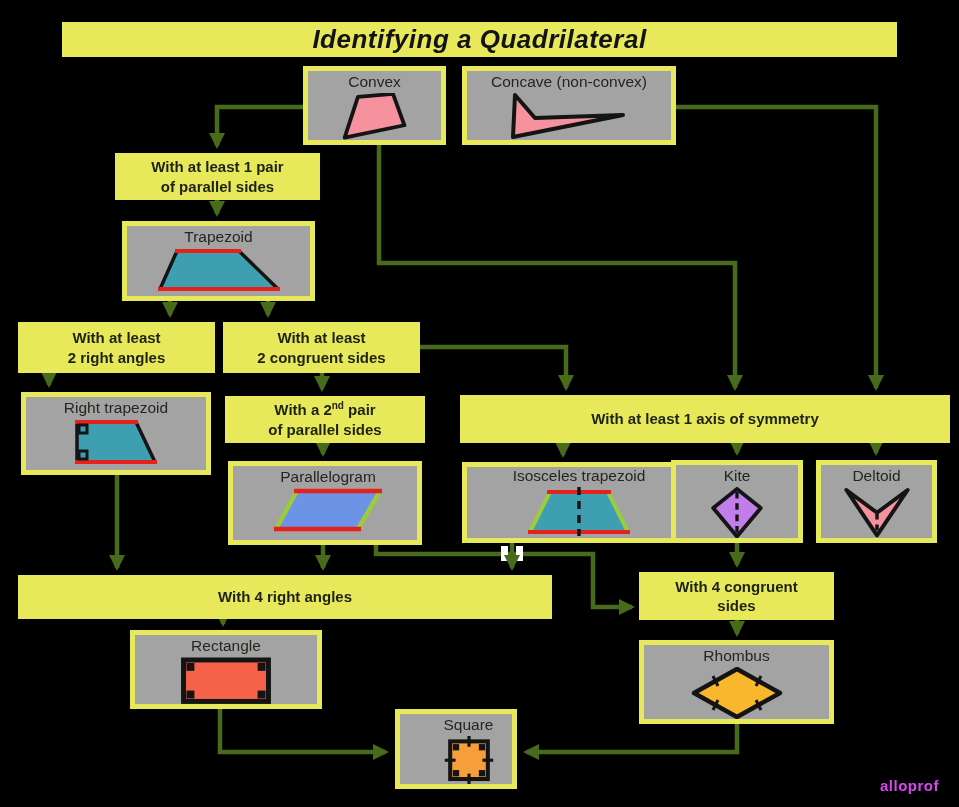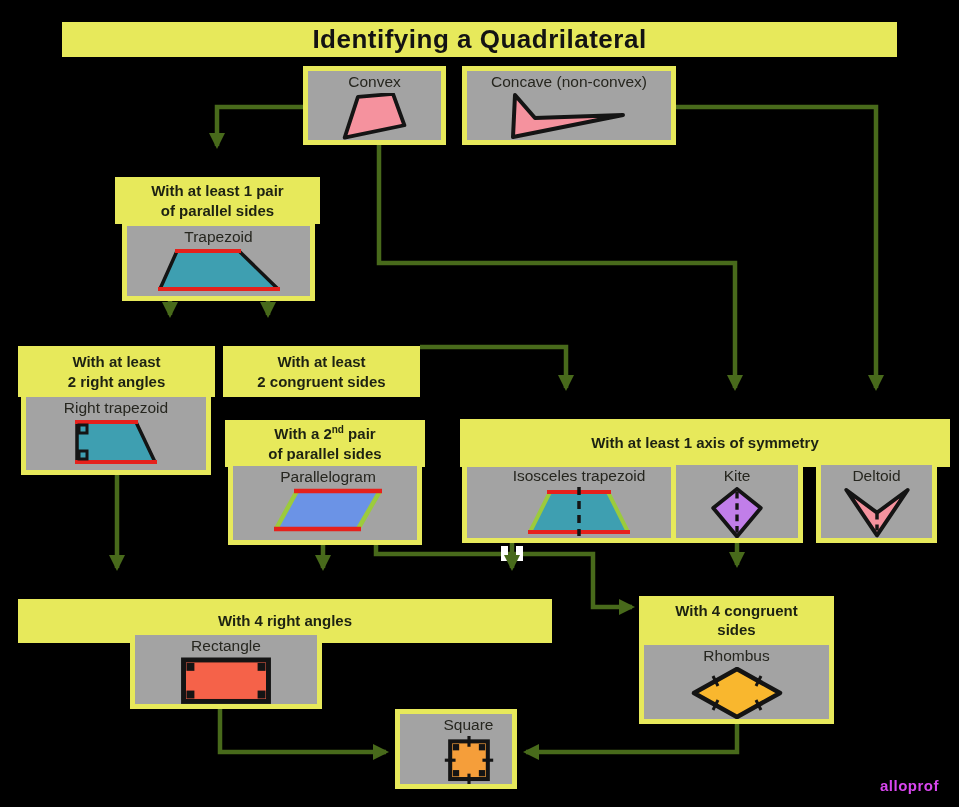--- a/index.html
+++ b/index.html
@@ -2,29 +2,29 @@
 <html><head>
 <meta charset="utf-8">
 <style>
   html,body{margin:0;padding:0;background:#000;}
   .canvas{
     position:relative;width:959px;height:807px;background:#000;
     font-family:"Liberation Sans", sans-serif;overflow:hidden;
   }
   .titlebar{
     position:absolute;left:62px;top:22px;width:835px;height:35px;
-    background:#e7e95b;display:flex;align-items:center;justify-content:center;
+    background:#e7e95b;display:flex;align-items:center;justify-content:center;font-style:italic;
   }
   .titlebar .t{
     font-size:26px;font-weight:800;color:#131313;letter-spacing:.5px;
   }
   .cond{
     position:absolute;background:#e7e95b;color:#1d2212;
     display:flex;flex-direction:column;align-items:center;justify-content:center;
-    font-weight:bold;font-size:15px;line-height:1.28;text-align:center;margin-top:24px;
+    font-weight:bold;font-size:15px;line-height:1.28;text-align:center;
   }
   .node{
     position:absolute;background:#a3a3a3;border:5px solid #e7e95b;
     box-sizing:border-box;display:flex;flex-direction:column;align-items:center;
   }
   .node .lbl{
     font-size:15.5px;color:#26261f;margin-top:2px;line-height:1.2;white-space:nowrap;
   }
   .node svg.shape{display:block;margin-top:1px;}
   svg.wires{position:absolute;left:0;top:0;width:959px;height:807px;pointer-events:none;}

